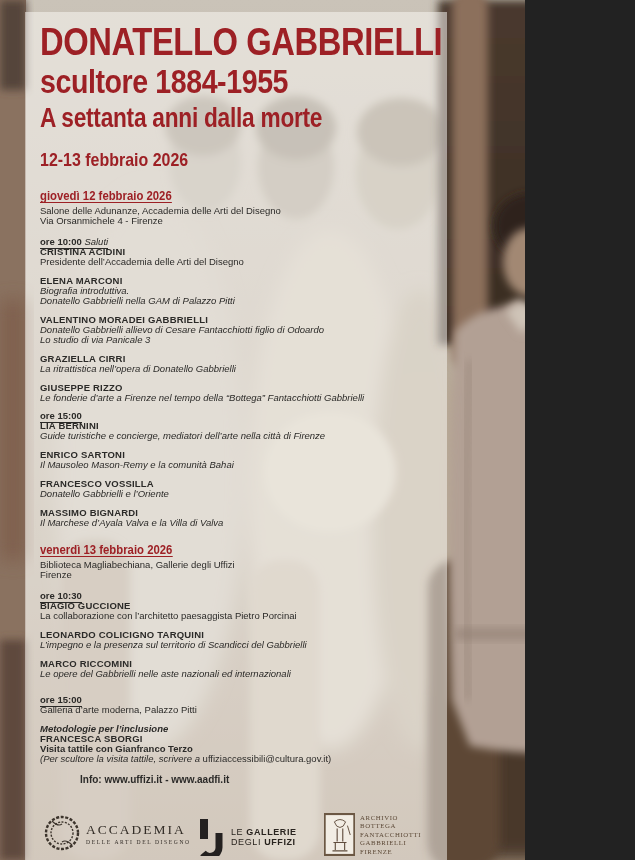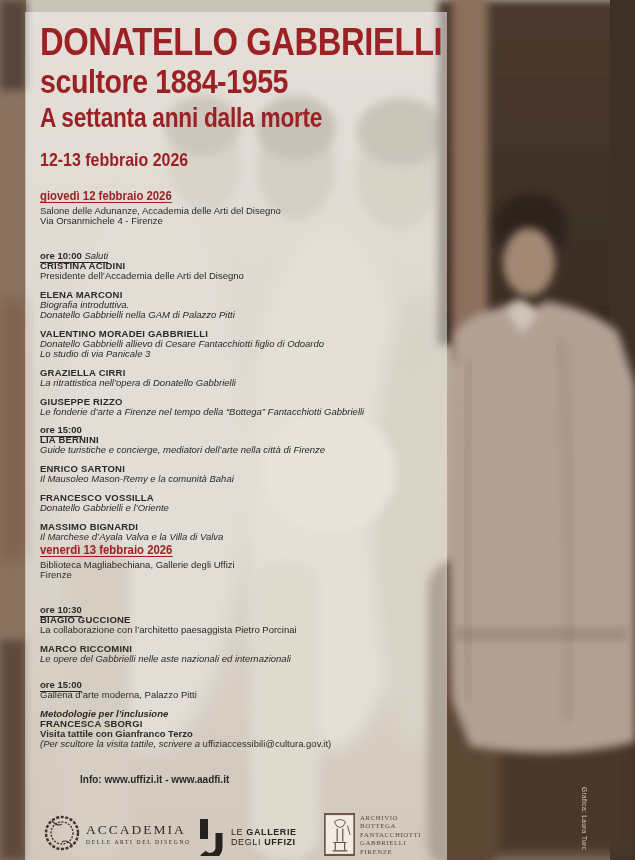--- a/index.html
+++ b/index.html
@@ -1,17 +1,17 @@
 <!DOCTYPE html>
 <html><head>
 <meta charset="utf-8">
 <style>
   html,body{margin:0;padding:0;background:#222;}
   .poster{
-    position:relative;width:635px;height:860px;overflow:hidden;
+    position:relative;width:525px;height:860px;overflow:hidden;
     font-family:"Liberation Sans", sans-serif;background:#b9ac9d;
     -webkit-font-smoothing:antialiased;
   }
   .bg{position:absolute;inset:0;display:block;}
   .overlay{
     position:absolute;left:25px;top:12px;width:422px;height:848px;
     background:rgba(252,250,246,0.52);
   }
   .content{position:absolute;left:0;top:0;width:635px;height:860px;}
   .red{color:#9d2025;}
@@ -22,21 +22,21 @@
   .t1{font-size:39px;font-weight:bold;letter-spacing:-.5px;}
   .t2{font-size:34px;font-weight:bold;margin-top:3px;letter-spacing:-.5px;}
   .t3{font-size:27px;font-weight:bold;margin-top:7px;letter-spacing:-.3px;}
   .date-range{position:absolute;left:40px;top:149px;font-size:19px;font-weight:bold;}
   .prog{position:absolute;left:40px;width:412px;font-size:9.5px;line-height:10px;color:#2b2a28;}
   .day1{top:191px;}
   .day2{top:545px;}
   .day-heading{font-size:13.5px;font-weight:bold;margin-bottom:3px;}
   .day-heading .cond{border-bottom:1.5px solid currentColor;padding-bottom:1px;}
   .venue{line-height:10px;}
-  .session-time{margin-top:25px;}
+  .session-time{margin-top:11px;}
   .session-time.tight{margin-top:8px;}
   .session-time.wide{margin-top:16px;}
   .u{border-bottom:1px solid #2b2a28;padding-bottom:.5px;}
   .talk{margin-top:9px;}
   .session-time + .talk{margin-top:0;}
   .speaker{font-weight:bold;letter-spacing:.2px;}
   .incl-head{margin-top:9px;font-weight:bold;font-style:italic;}
   .info-line{position:absolute;left:40px;top:774px;font-size:10px;font-weight:bold;color:#2b2a28;padding-left:40px;}
   .logos{position:absolute;left:0;top:806px;width:460px;height:54px;color:#332d27;}
   .logo{position:absolute;display:flex;align-items:center;}
@@ -195,20 +195,24 @@
       <div class="venue">Biblioteca Magliabechiana, Gallerie degli Uffizi</div>
       <div class="venue">Firenze</div>
 
       <div class="session-time"><span class="u bold">ore 10:30</span></div>
 
       <div class="talk">
         <div class="speaker">BIAGIO GUCCIONE</div>
         <div>La collaborazione con l’architetto paesaggista Pietro Porcinai</div>
       </div>
       <div class="talk">
+        <div class="speaker">LEONARDO COLICIGNO TARQUINI</div>
+        <div class="italic">L’impegno e la presenza sul territorio di Scandicci del Gabbrielli</div>
+      </div>
+      <div class="talk">
         <div class="speaker">MARCO RICCOMINI</div>
         <div class="italic">Le opere del Gabbrielli nelle aste nazionali ed internazionali</div>
       </div>
 
       <div class="session-time wide"><span class="u bold">ore 15:00</span></div>
       <div>Galleria d’arte moderna, Palazzo Pitti</div>
 
       <div class="incl-head">Metodologie per l’inclusione</div>
       <div class="speaker">FRANCESCA SBORGI</div>
       <div class="bold">Visita tattile con Gianfranco Terzo</div>

